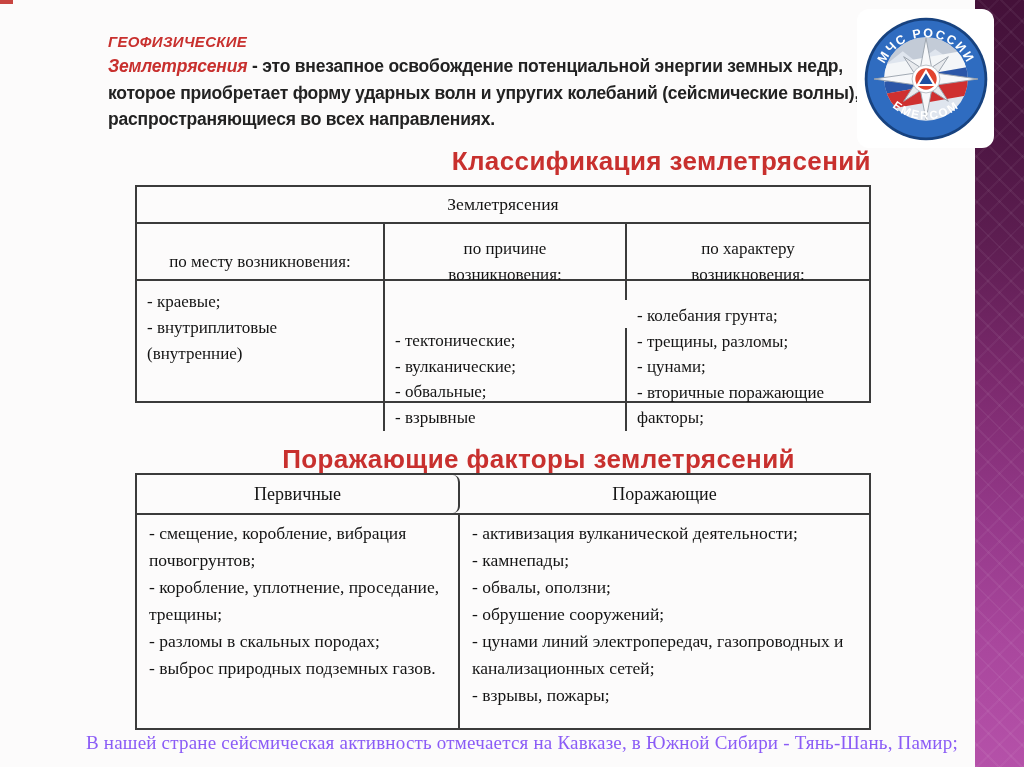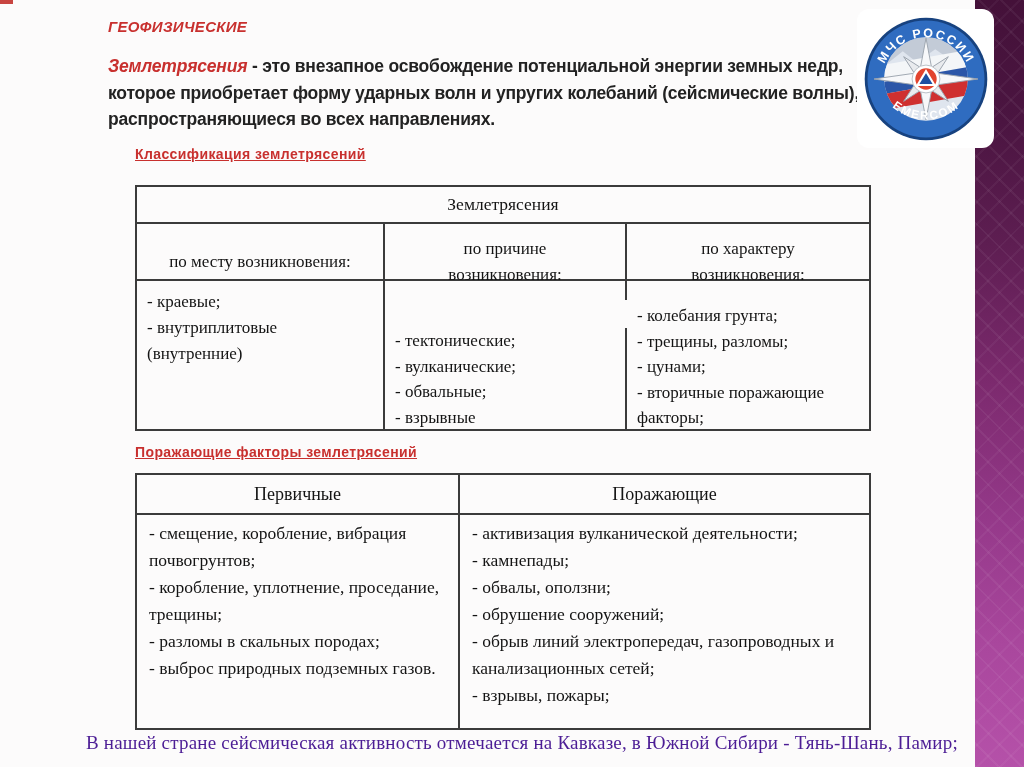--- a/index.html
+++ b/index.html
@@ -30,71 +30,70 @@
       repeating-linear-gradient(-45deg, rgba(255,255,255,.04) 0 2px, transparent 2px 16px);
   }
   
   .logo-box{
     position:absolute;left:857px;top:9px;width:137px;height:139px;
     background:#fff;border-radius:12px;z-index:3;
     display:flex;align-items:center;justify-content:center;
   }
   
   .cat-label{
-    position:absolute;left:108px;top:18px;
+    position:absolute;left:108px;top:33px;
     font-size:15px;font-weight:bold;font-style:italic;
     color:var(--accent-red);letter-spacing:.3px;
   }
   .intro{
     position:absolute;left:108px;top:53px;width:800px;
     font-size:17.5px;font-weight:bold;color:#222;
     line-height:26.5px;letter-spacing:-.2px;
   }
   .intro .term{color:var(--accent-red);font-style:italic;}
   
   .sec-title{
-    position:absolute;text-align:left;
-    font-size:14px;font-weight:bold;color:var(--accent-red);
+    position:absolute;text-align:right;
+    font-size:26px;font-weight:bold;color:var(--accent-red);
     letter-spacing:.4px;
-    text-decoration:underline;
   }
   .title-1{left:135px;top:146px;width:736px;}
   .title-2{left:135px;top:444px;width:660px;}
   
   .tbl{
     position:absolute;left:135px;width:736px;box-sizing:border-box;
     border:2px solid var(--border-col);
     font-family:"Liberation Serif",serif;color:#141414;background:transparent;
   }
   .tbl-1{top:185px;}
   .tbl-2{top:473px;}
   .t1-span{
     height:35px;border-bottom:2px solid var(--border-col);
     display:flex;align-items:center;justify-content:center;
     font-size:17.5px;
   }
   .t1-heads{display:grid;grid-template-columns:248px 242px 242px;height:55px;border-bottom:2px solid var(--border-col);}
-  .t1-body{display:grid;grid-template-columns:248px 242px 242px;height:148px;}
+  .t1-body{display:grid;grid-template-columns:248px 242px 242px;height:120px;}
   .cell{box-sizing:border-box;font-size:17px;}
   .v-div{border-right:2px solid var(--border-col);}
   .head-cell{
     display:flex;align-items:center;justify-content:center;text-align:center;
     line-height:26px;padding:0 6px;
   }
   .head-cell .hc-narrow{max-width:150px;margin:12px auto;}
   .body-cell{padding:8px 10px 0 10px;line-height:26px;}
   .body-cell.centered{display:flex;flex-direction:column;justify-content:center;padding-top:0;line-height:25.5px;margin-top:47px;}
   .t2-heads{display:grid;grid-template-columns:323px 409px;height:38px;border-bottom:2px solid var(--border-col);}
-  .t2-heads .head-cell{font-size:18px;}
+  .t2-heads .head-cell{font-size:18px;border-radius:7px;}
   .t2-body{display:grid;grid-template-columns:323px 409px;height:213px;border-radius:29px;}
   .t2-body .body-cell{padding:5px 12px 0 12px;line-height:27px;font-size:17.5px;}
   
   .footer{
     position:absolute;left:86px;top:732px;width:905px;
-    font-family:"Liberation Serif",serif;font-size:19px;color:#4c1d95;
+    font-family:"Liberation Serif",serif;font-size:19px;color:#8b5cf6;
     white-space:nowrap;letter-spacing:.2px;
   }
   .emblem-svg{display:block;}
 </style>
 </head>
 <body>
 
 <div class="corner-mark"></div>
 
 <div class="strip"></div>
@@ -186,19 +185,19 @@
       <div>- смещение, коробление, вибрация почвогрунтов;</div>
       <div>- коробление, уплотнение, проседание, трещины;</div>
       <div>- разломы в скальных породах;</div>
       <div>- выброс природных подземных газов.</div>
     </div>
     <div class="cell body-cell">
       <div>- активизация вулканической деятельности;</div>
       <div>- камнепады;</div>
       <div>- обвалы, оползни;</div>
       <div>- обрушение сооружений;</div>
-      <div>- обрыв линий электропередач, газопроводных и канализационных сетей;</div>
+      <div>- цунами линий электропередач, газопроводных и канализационных сетей;</div>
       <div>- взрывы, пожары;</div>
     </div>
   </div>
 </div>
 
 <div class="footer">В нашей стране сейсмическая активность отмечается на Кавказе, в Южной Сибири - Тянь-Шань, Памир;</div>
 
 </body></html>

